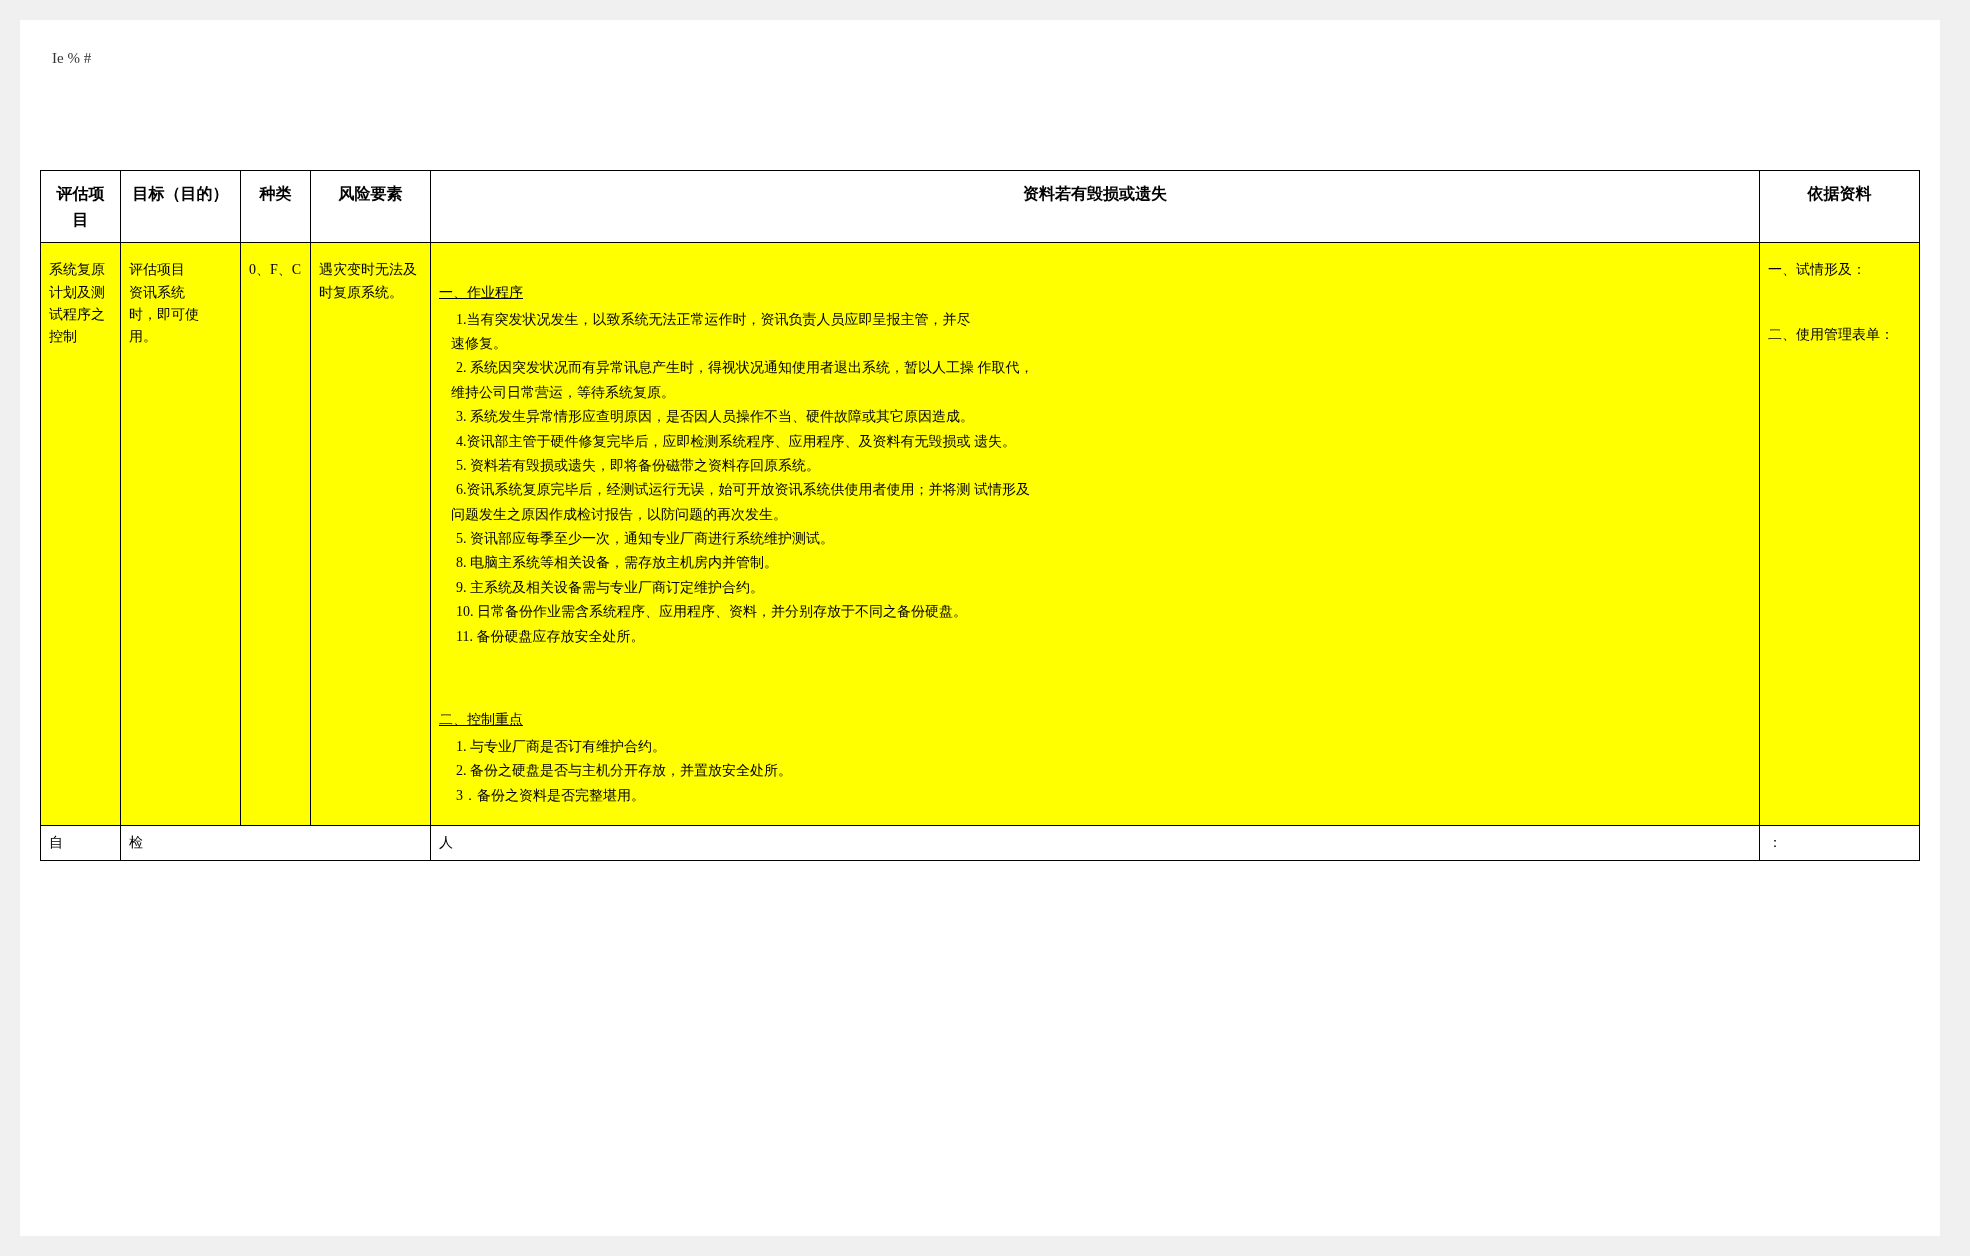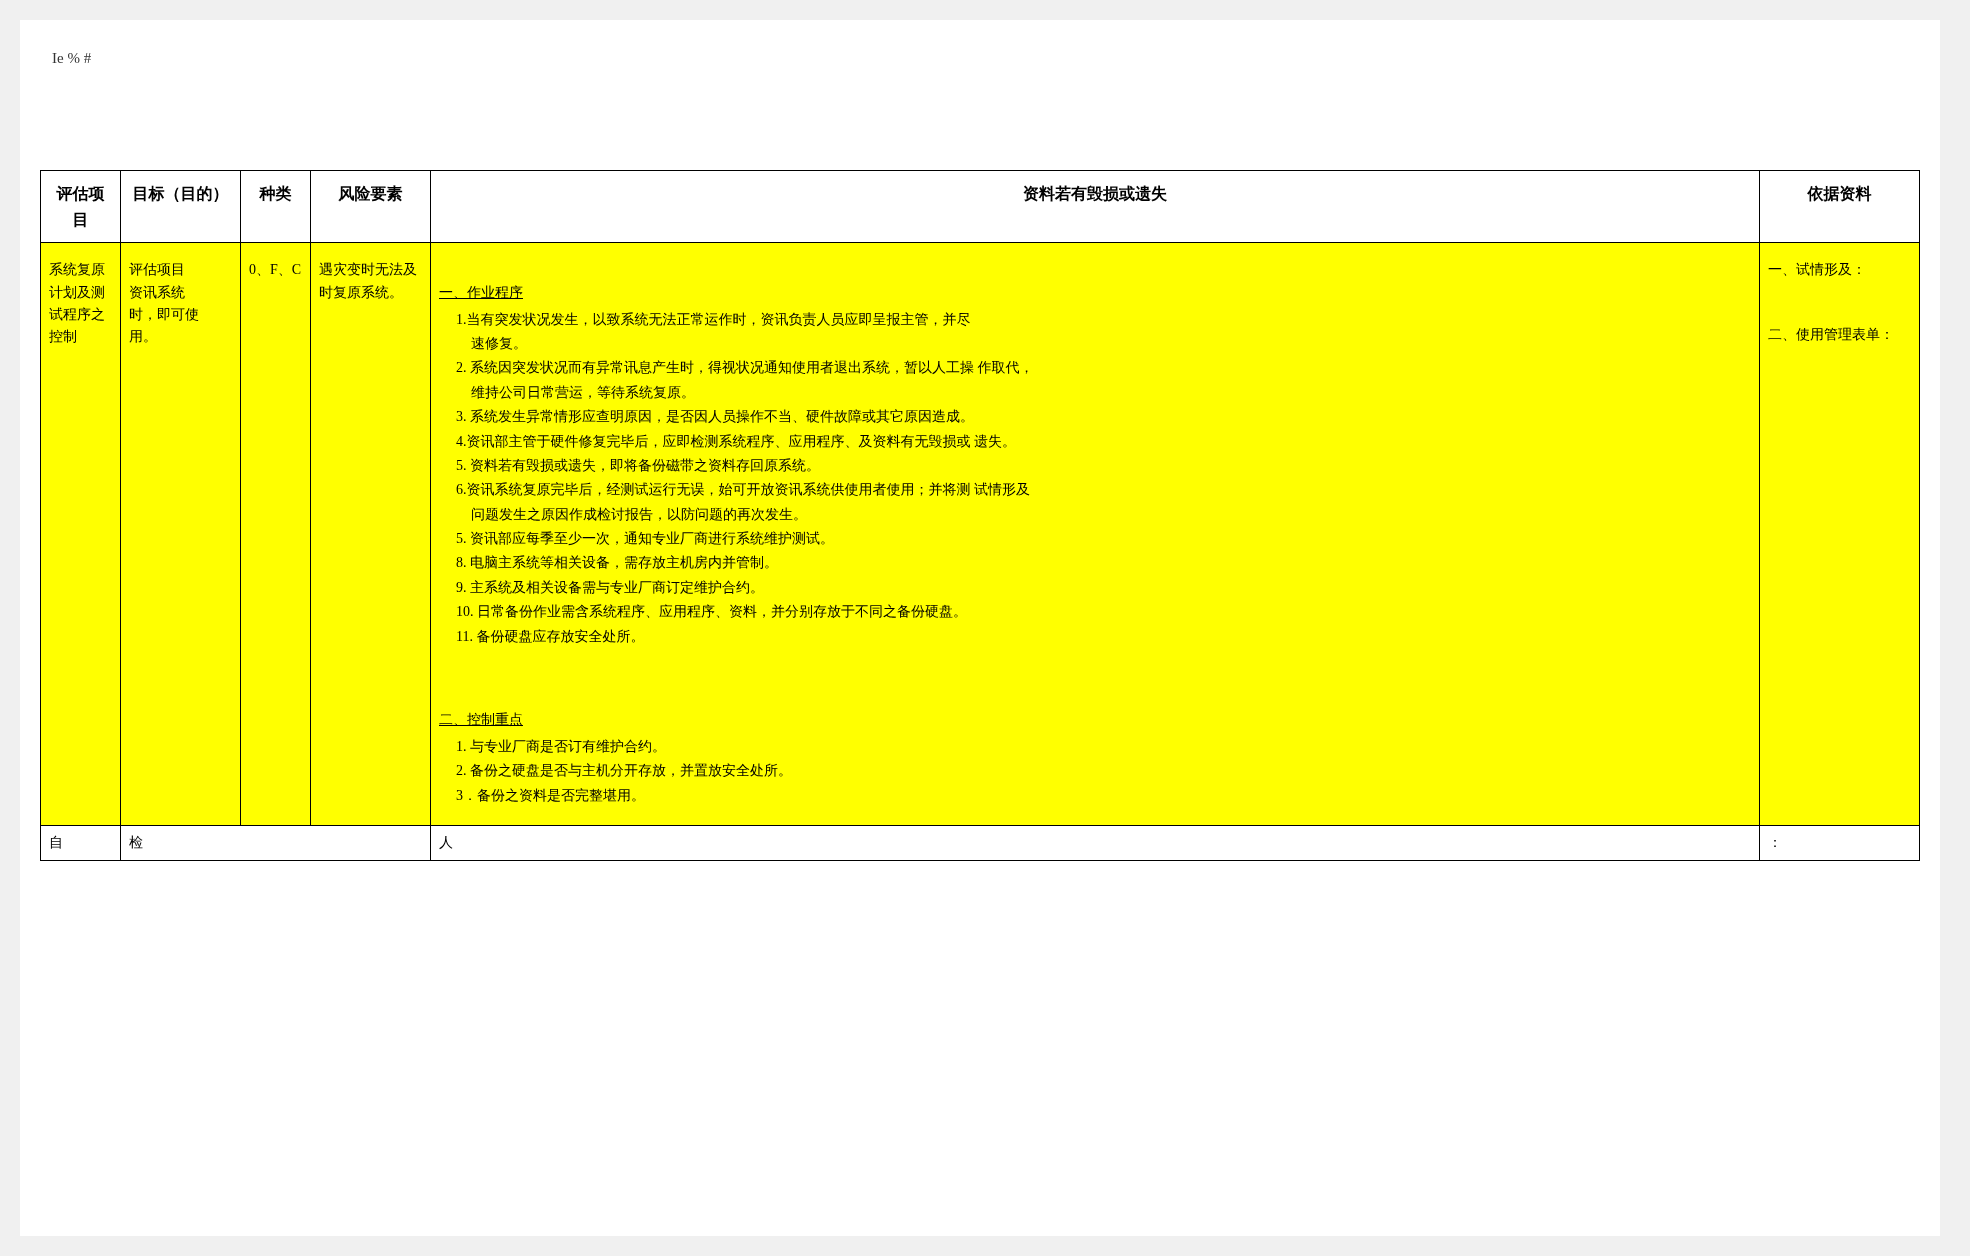--- a/index.html
+++ b/index.html
@@ -57,21 +57,21 @@
       margin-bottom: 4px;
       text-decoration: underline;
       margin-top: 23px;
     }
     .procedures-cell .item {
       margin-left: 17px;
       margin-bottom: 2px;
       text-indent: 0;
     }
     .procedures-cell .item-indent {
-      margin-left: 32px;
+      margin-left: 12px;
       margin-bottom: 2px;
     }
     .footer-row td {
       background: #fff;
       border: 1px solid #000;
       padding: 6px 8px;
       font-size: 14px;
     }
     .header-top-area {
       height: 130px;

